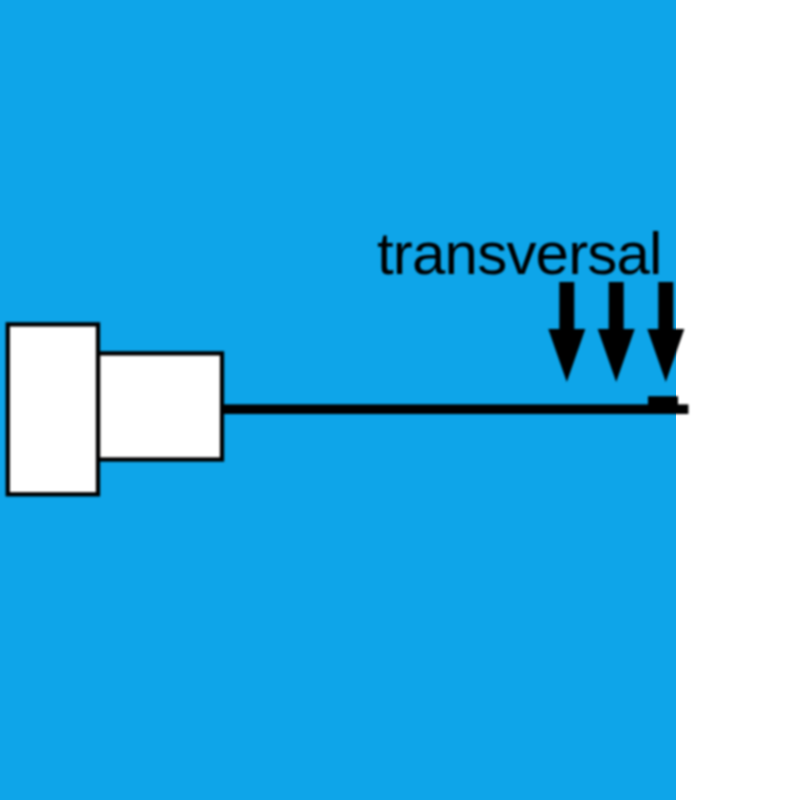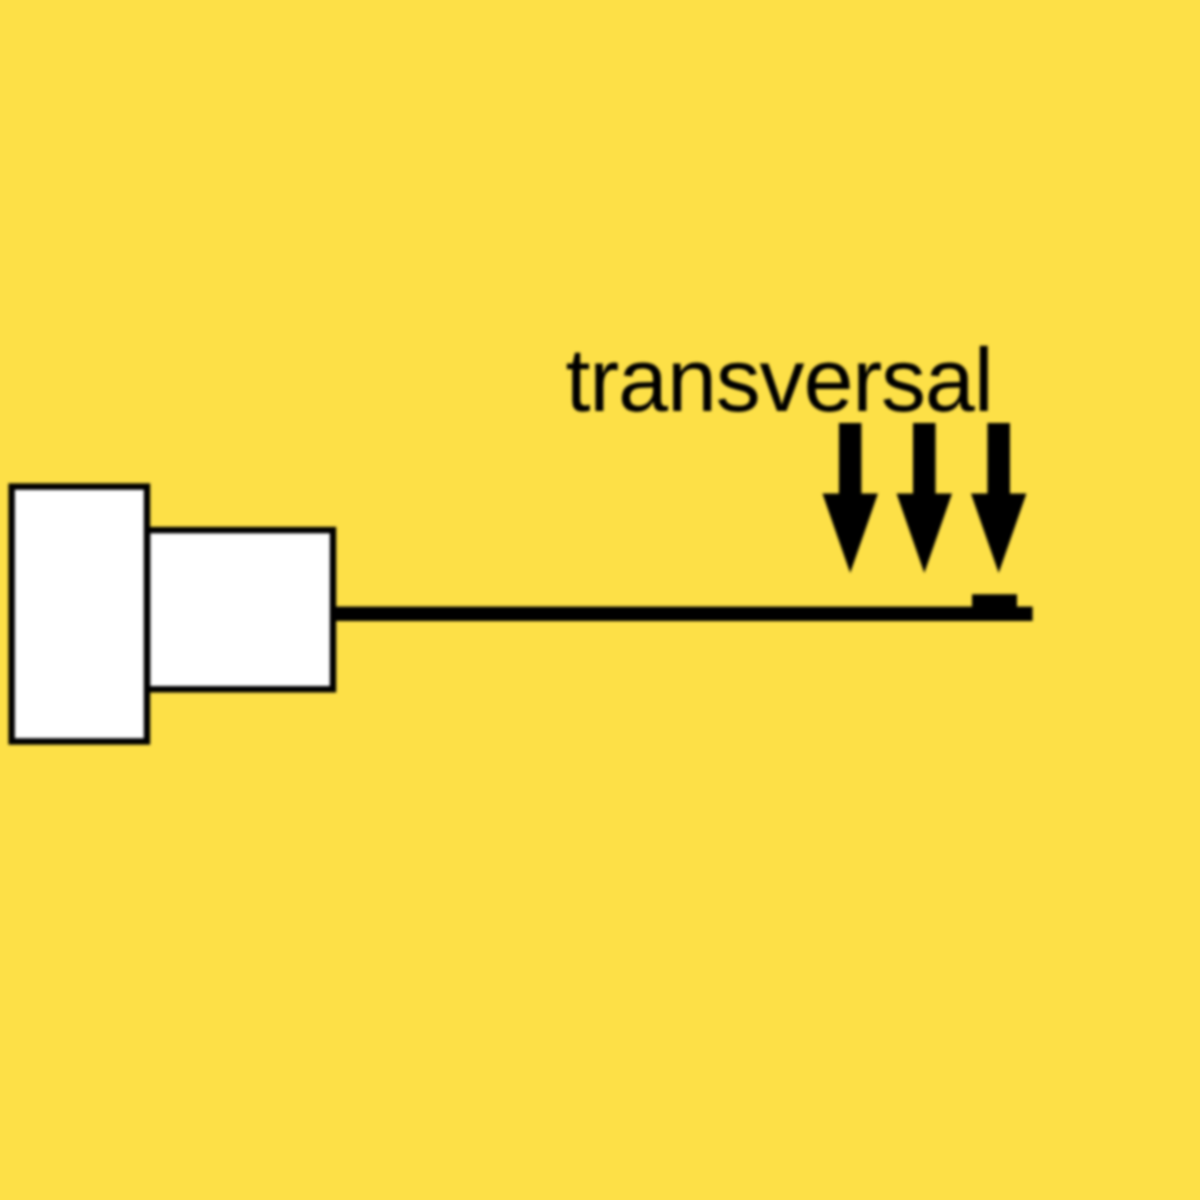--- a/index.html
+++ b/index.html
@@ -5,23 +5,23 @@
   html, body {
     margin: 0;
     padding: 0;
     background: #ffffff;
     width: 800px;
     height: 800px;
     overflow: hidden;
   }
   .stage {
     position: relative;
-    width: 800px;
+    width: 676px;
     height: 800px;
-    background: #fde047;
+    background: #0ea5e9;
   }
   svg.diagram {
     display: block;
     width: 800px;
     height: 800px;
     filter: blur(0.9px);
   }
   .label-text {
     font-family: "Liberation Sans", sans-serif;
     font-size: 60px;

